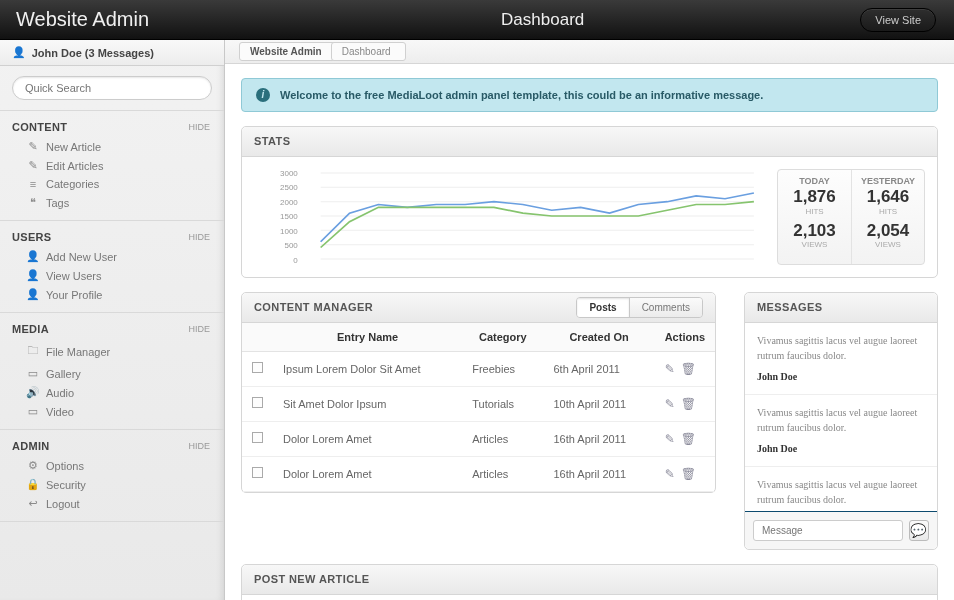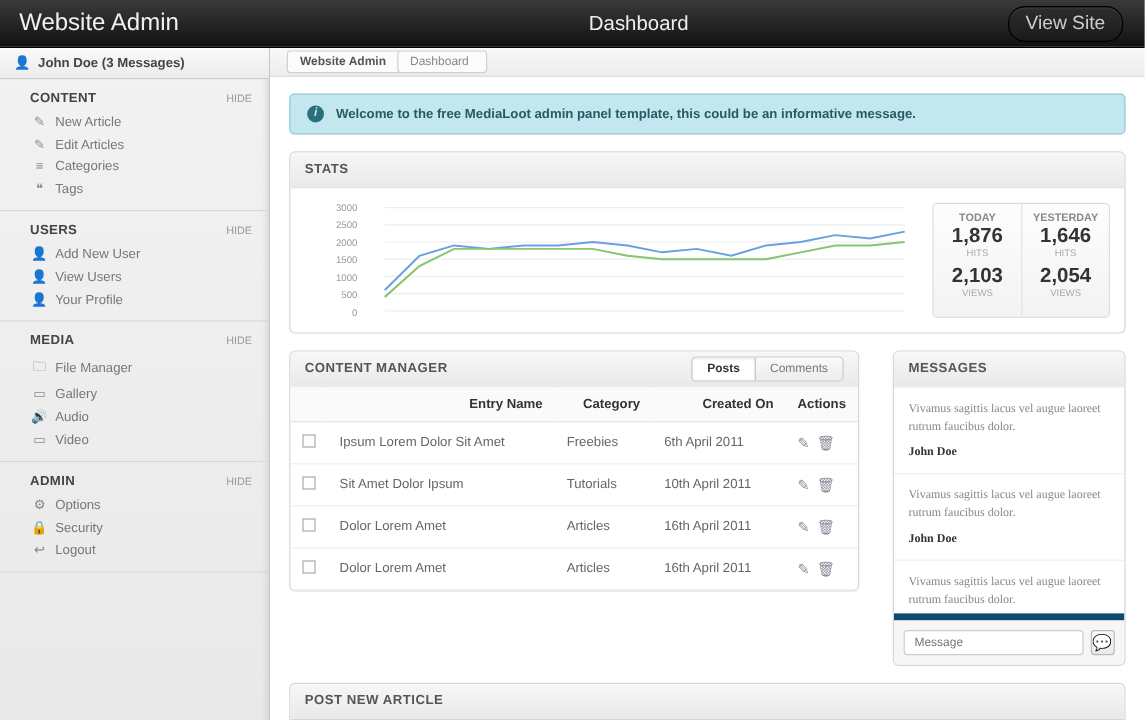--- a/index.html
+++ b/index.html
@@ -2,32 +2,32 @@
 <html><head>
 <meta charset="utf-8">
 <style>
 * { margin: 0; padding: 0; box-sizing: border-box; }
 body { font-family: "Lucida Grande", "Lucida Sans Unicode", Arial, sans-serif; font-size: 12px; color: #555; background: #fff; width: 954px; height: 600px; overflow: hidden; }
 
 
 .topbar { height: 40px; background: linear-gradient(#3a3a3a, #111); color: #fff; display: flex; align-items: center; position: relative; border-bottom: 1px solid #000; }
 .topbar .site-title { font-size: 20px; font-weight: normal; color: #f0f0f0; padding-left: 16px; width: 225px; }
 .topbar .page-title { flex: 1; text-align: center; font-size: 17px; font-weight: normal; color: #eee; }
-.topbar .viewsite { margin-right: 18px; background: linear-gradient(#2e2e2e,#1a1a1a); border: 1px solid #000; color: #ccc; font-size: 16px; padding: 5px 14px; border-radius: 14px; cursor: pointer; box-shadow: inset 0 1px 0 rgba(255,255,255,0.08); }
+.topbar .viewsite { margin-right: 18px; background: linear-gradient(#2e2e2e,#1a1a1a); border: 1px solid #000; color: #ccc; font-size: 11px; padding: 5px 14px; border-radius: 14px; cursor: pointer; box-shadow: inset 0 1px 0 rgba(255,255,255,0.08); }
 
 
 .wrap { display: flex; height: 560px; }
 .sidebar { width: 225px; background: linear-gradient(#f2f2f2,#e9e9e9); border-right: 1px solid #c8c8c8; display: flex; flex-direction: column; box-shadow: inset -6px 0 8px -6px rgba(0,0,0,0.15); }
 .userbar { height: 26px; border-bottom: 1px solid #d0d0d0; display: flex; align-items: center; padding: 0 12px; color: #444; font-size: 11px; font-weight: bold; background: linear-gradient(#f9f9f9,#ececec); }
 .userbar .user-icon { margin-right: 6px; color: #666; }
 .search-wrap { padding: 10px 12px; border-bottom: 1px solid #d9d9d9; }
 .search-wrap input { width: 100%; border: 1px solid #ccc; border-radius: 14px; padding: 5px 12px; font-size: 11px; color: #888; background: #fff; box-shadow: inset 0 1px 2px rgba(0,0,0,0.1); }
 
 .nav-section { border-bottom: 1px solid #d9d9d9; padding: 6px 0 8px; }
-.nav-header { display: flex; justify-content: space-between; align-items: center; padding: 4px 14px 4px 12px; margin-left: 13px; }
+.nav-header { display: flex; justify-content: space-between; align-items: center; padding: 4px 14px 4px 12px; }
 .nav-header .title { color: #444; font-size: 11px; font-weight: bold; letter-spacing: 0.3px; }
 .nav-header .hide { color: #999; font-size: 9px; cursor: pointer; }
 .nav-items { list-style: none; }
 .nav-items li { display: flex; align-items: center; padding: 3px 12px 3px 26px; color: #777; font-size: 11px; cursor: pointer; }
 .nav-items li .icon { width: 14px; margin-right: 6px; color: #8a8a8a; display: inline-flex; justify-content: center; }
 
 .footer { margin-top: auto; border-top: 1px solid #d9d9d9; padding: 10px 12px; color: #888; font-size: 10px; line-height: 1.6; }
 
 
 .main { flex: 1; display: flex; flex-direction: column; background: #fff; overflow: hidden; }
@@ -65,30 +65,30 @@
 .col-side { width: 194px; }
 
 
 .panel-header .tabs { margin-left: auto; display: flex; border: 1px solid #c8c8c8; border-radius: 4px; overflow: hidden; }
 .panel-header .tabs .tab { font-size: 10px; padding: 4px 12px; background: linear-gradient(#fafafa,#ececec); color: #777; cursor: pointer; }
 .panel-header .tabs .tab.active { background: #fff; color: #333; font-weight: bold; box-shadow: inset 0 1px 2px rgba(0,0,0,0.12); }
 .panel-header .tabs .tab + .tab { border-left: 1px solid #c8c8c8; }
 
 
 table.cm { width: 100%; border-collapse: collapse; font-size: 11px; }
-table.cm th { text-align: right; color: #333; font-weight: bold; padding: 8px 10px; border-bottom: 1px solid #e3e3e3; background: #fafafa; }
+table.cm th { text-align: center; color: #333; font-weight: bold; padding: 8px 10px; border-bottom: 1px solid #e3e3e3; background: #fafafa; }
 table.cm td { padding: 10px 10px; border-bottom: 1px solid #eee; color: #666; }
 table.cm td.chk { width: 30px; text-align: center; }
 table.cm td.act { width: 60px; color: #8a8a9a; }
 .act-icon { cursor: pointer; margin-right: 6px; font-size: 12px; }
 .chkbox { display:inline-block; width:11px; height:11px; border:1px solid #aaa; background:#fdfdfd; }
 .msg-list { height: 188px; overflow-y: scroll; }
 .msg-item { padding: 10px 12px; border-bottom: 1px solid #eee; font-size: 10px; color: #888; line-height: 1.5; font-family: Liberation Serif, serif; }
 .msg-item .author { color: #333; font-weight: bold; margin-top: 6px; }
-.msg-input-row { display: flex; padding: 8px; border-top: 6px solid #0c4a6e; gap: 6px; background: #f6f6f6; border-radius: 0 0 5px 5px; }
+.msg-input-row { display: flex; padding: 8px; border-top: 1px solid #0c4a6e; gap: 6px; background: #f6f6f6; border-radius: 0 0 5px 5px; }
 .msg-input-row input { flex: 1; border: 1px solid #ccc; border-radius: 3px; padding: 4px 8px; font-size: 10px; color: #999; }
 .msg-input-row button { width: 32px; border: 1px solid #bbb; border-radius: 3px; background: linear-gradient(#fafafa,#e9e9e9); cursor: pointer; color: #777; }
 
 
 .msg-list::-webkit-scrollbar { width: 10px; }
 .msg-list::-webkit-scrollbar-track { background: #eee; }
 .msg-list::-webkit-scrollbar-thumb { background: #c4c4c4; border-radius: 2px; }
 </style>
 </head>
 <body>
@@ -98,20 +98,23 @@
   <div class="page-title">Dashboard</div>
   <button class="viewsite">View Site</button>
 </div>
 
 <div class="wrap">
 
   <div class="sidebar">
     <div class="userbar">
       <span class="user-icon">👤</span>
       <span>John Doe (3 Messages)</span>
+    </div>
+    <div class="search-wrap">
+      <input type="text" placeholder="Quick Search" style="">
     </div>
     <div id="nav-container">
         <div class="nav-section">
           <div class="nav-header">
             <span class="title">CONTENT</span>
             <span class="hide">HIDE</span>
           </div>
           <ul class="nav-items">
             <li>
               <span class="icon">✎</span>

